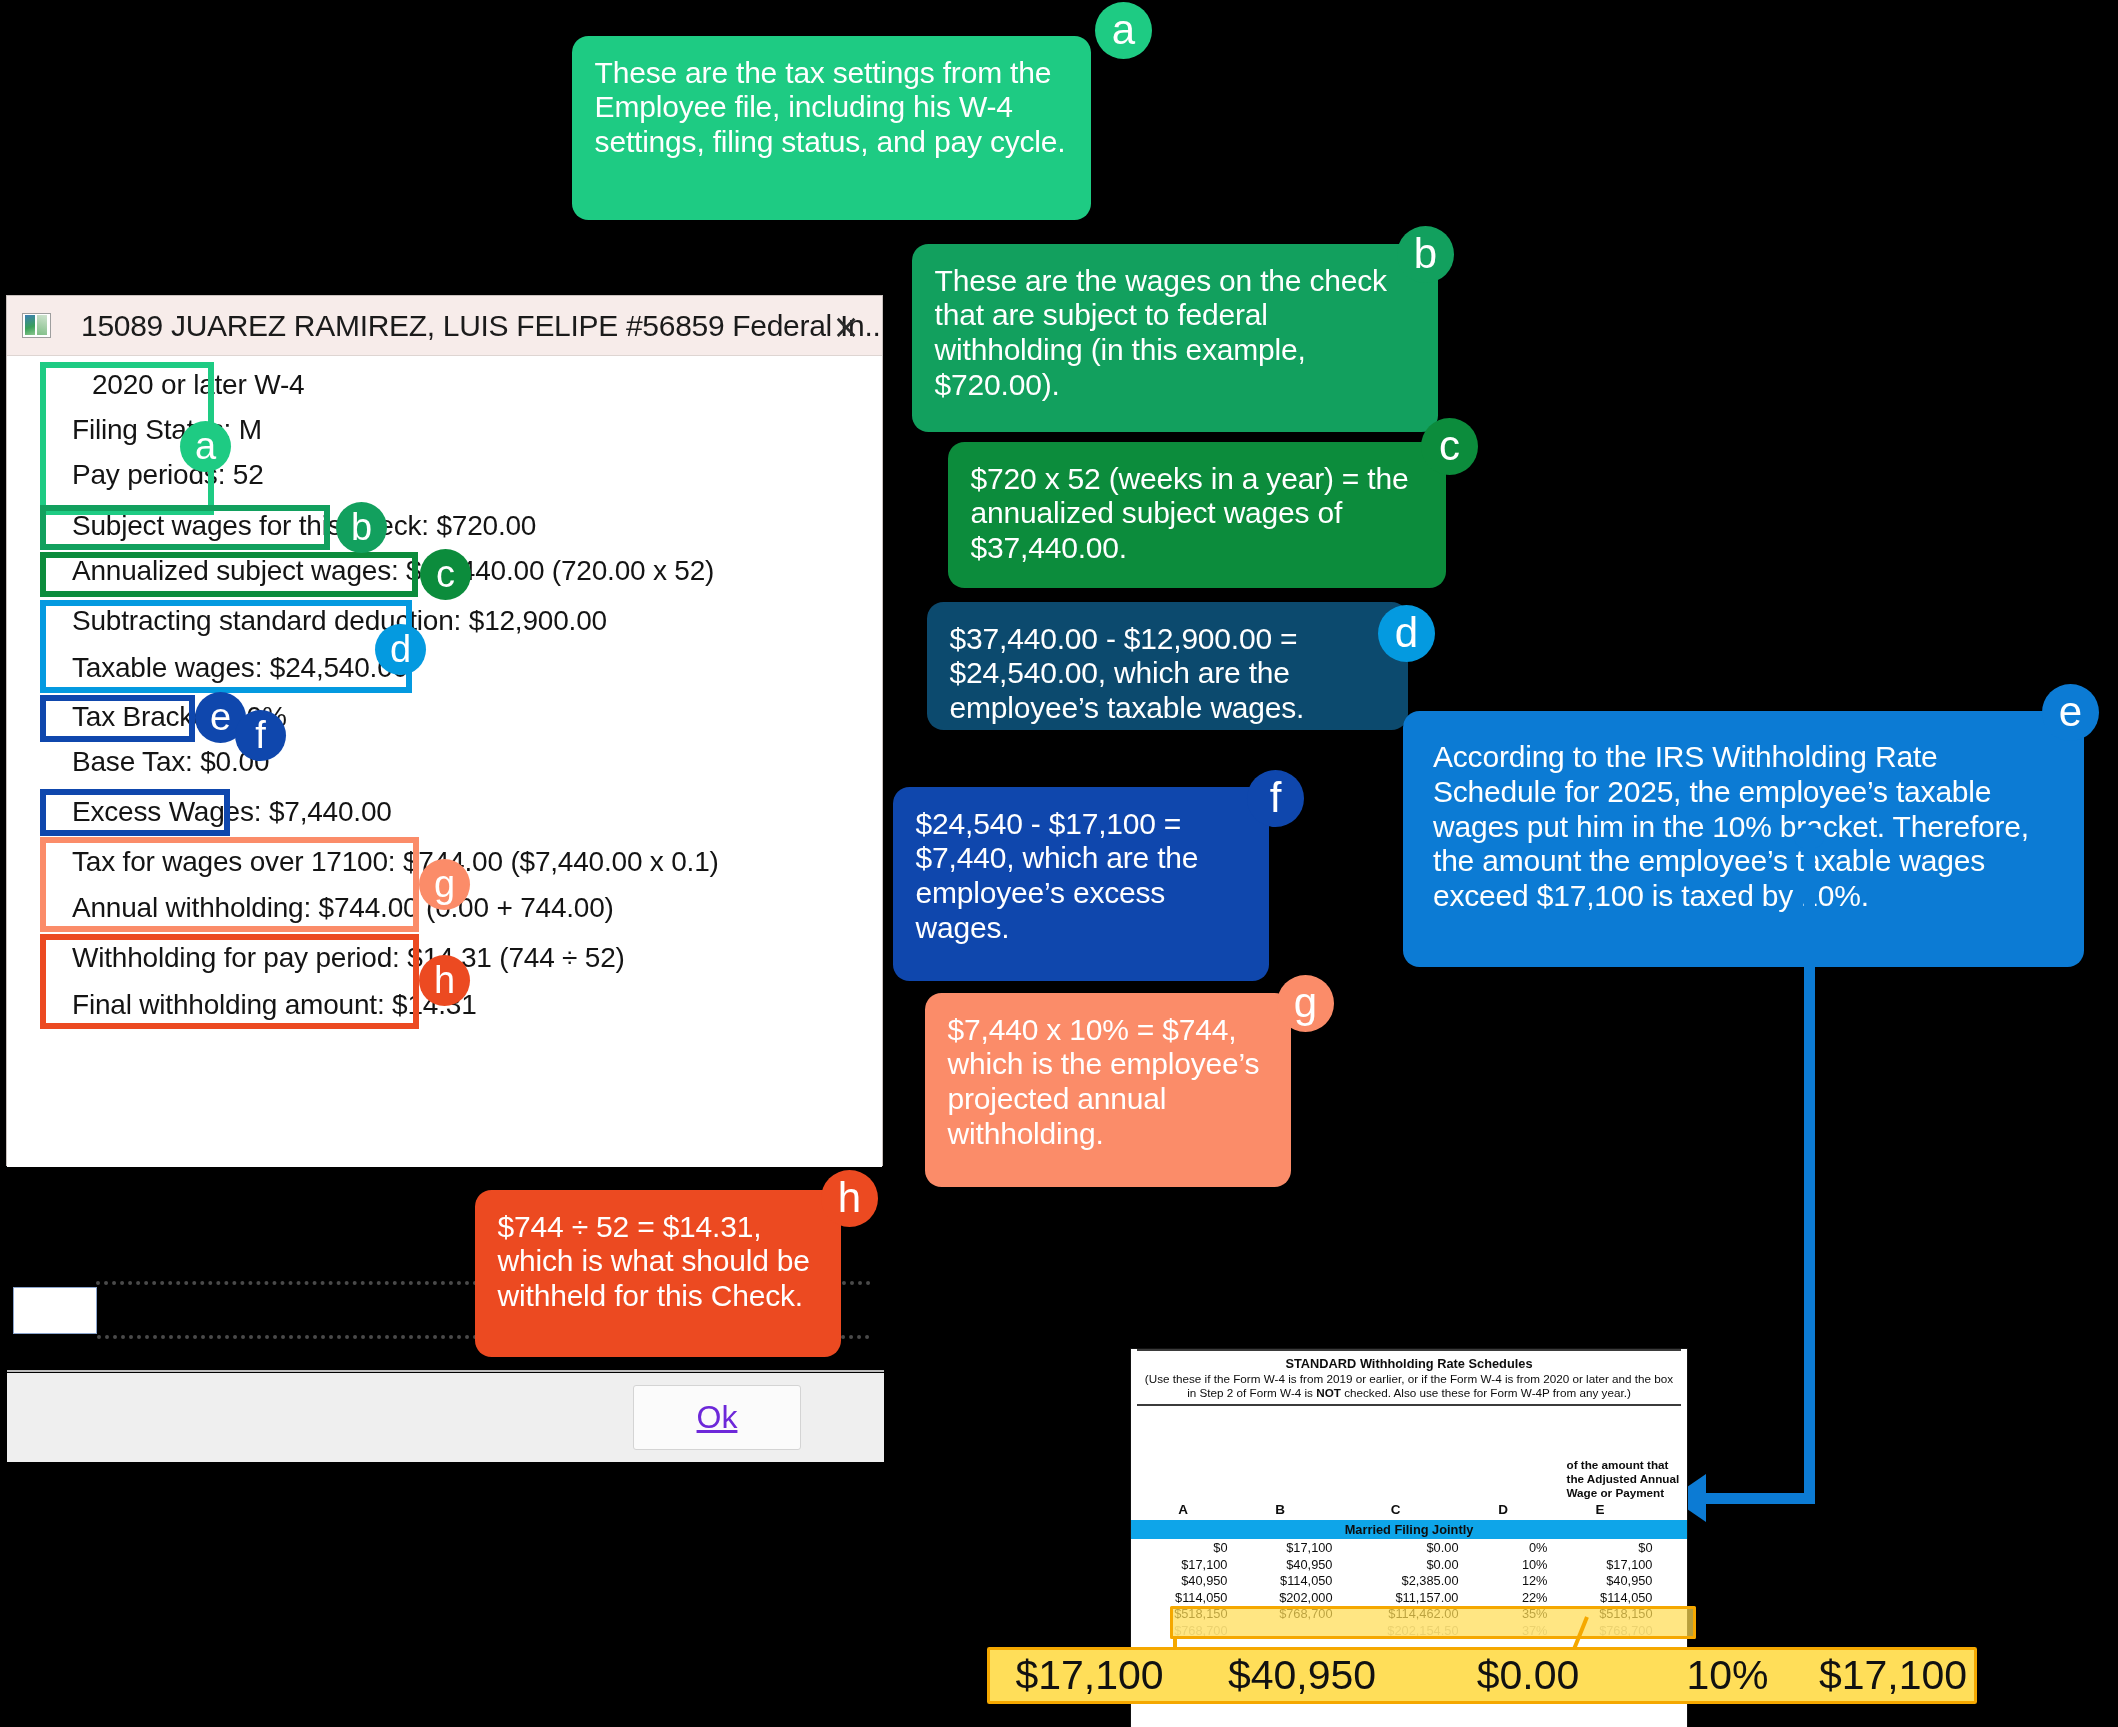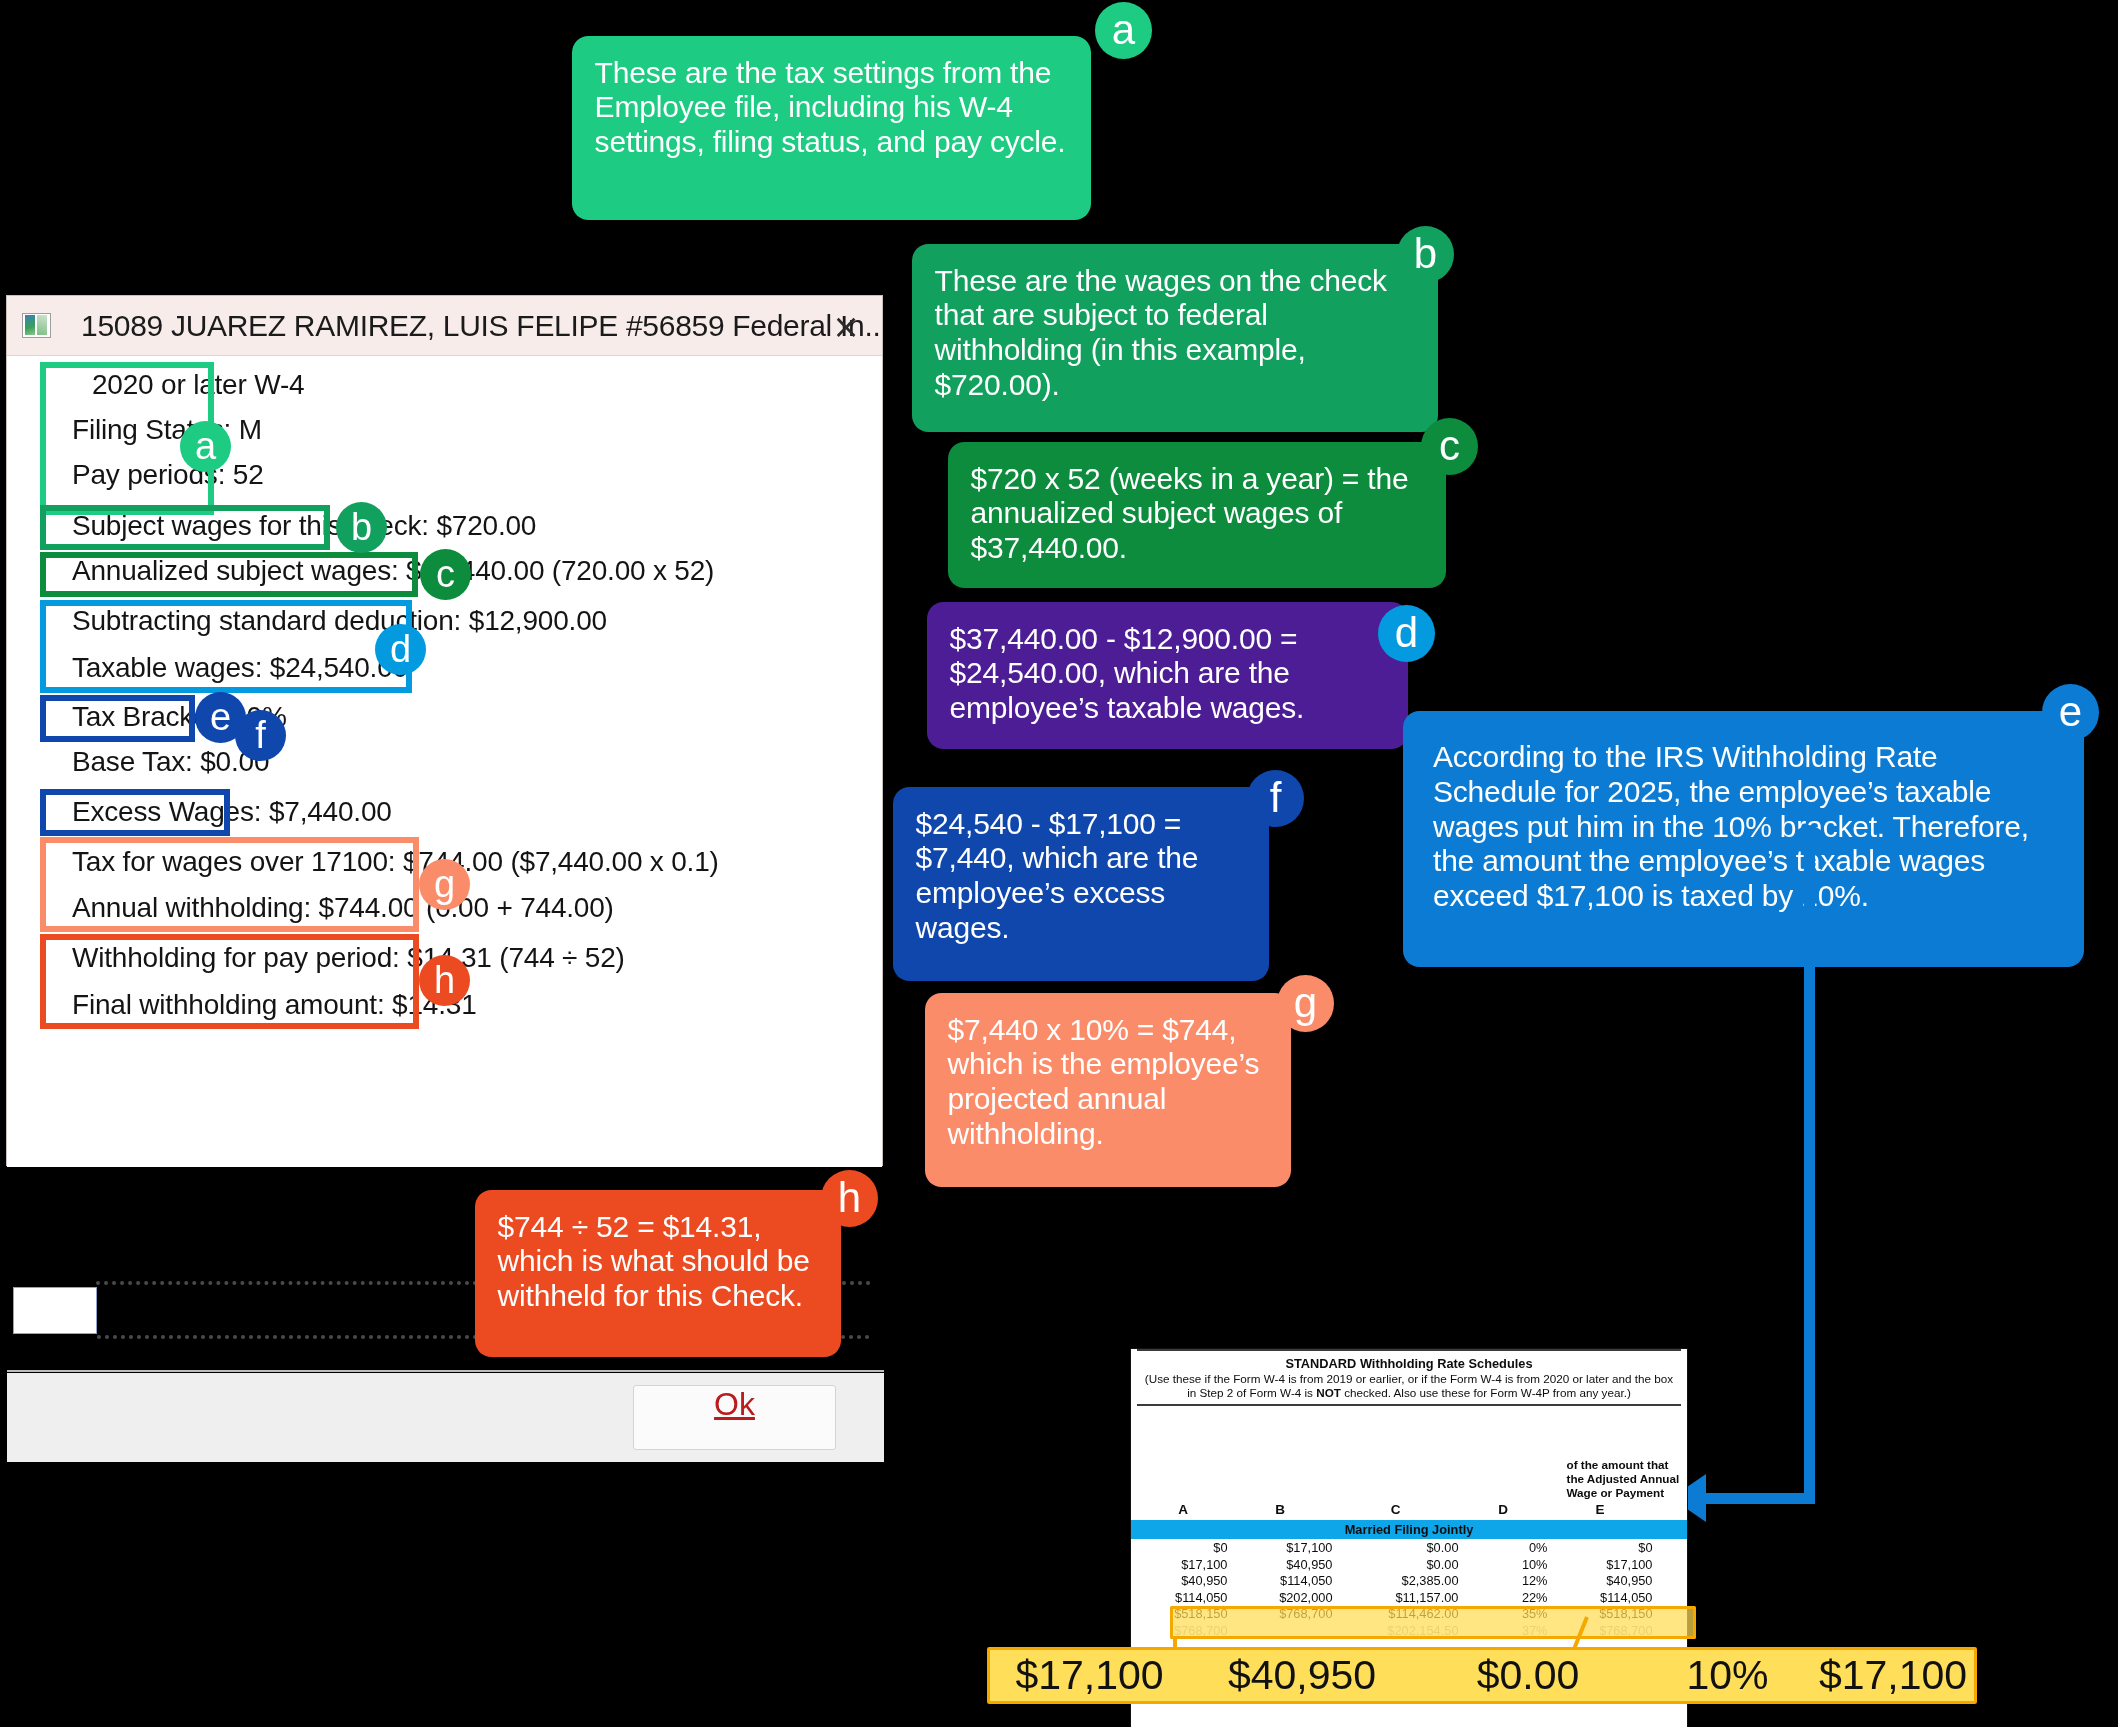--- a/index.html
+++ b/index.html
@@ -56,23 +56,23 @@
   #dotted1{position:absolute;left:89px;top:985px;width:775px;height:0;
      border-top:4.5px dotted #4a4a4a;}
   #smallinput{position:absolute;left:6px;top:991px;width:84px;height:47px;
      background:#fff;border:1.5px solid #8ba4cc;box-sizing:border-box;}
   #dotted2{position:absolute;left:90px;top:1039px;width:773px;height:0;
      border-top:4.5px dotted #4a4a4a;}
   #footerrule{position:absolute;left:0px;top:1074px;width:877px;height:0;
      border-top:2.3px solid #bdbdbd;}
   #footer{position:absolute;left:0px;top:1077px;width:877px;height:89px;background:#efefef;}
   #okbtn{
-    position:absolute;left:626px;top:1089px;width:203px;height:65px;
+    position:absolute;left:626px;top:1089px;width:168px;height:65px;
     background:#fbfbfb;border:1.5px solid #d4d4d4;border-radius:3px;box-sizing:border-box;
-    font-size:32px;color:#b91c1c;display:flex;justify-content:center;
+    font-size:32px;color:#6d28d9;display:flex;align-items:center;justify-content:center;
   }
   #okbtn span{text-decoration:underline;}
 
   
   .bubble{
     position:absolute;border-radius:16.5px;color:#fff;box-sizing:border-box;
     padding:19.6px 22.6px;font-size:30px;line-height:1.16;letter-spacing:-0.2px;
   }
   .tag{
     position:absolute;width:57px;height:57px;border-radius:50%;
@@ -201,21 +201,21 @@
 
   <div class="bubble" style="left:572px;top:36px;width:519px;height:184px;background:#1ecb83;">These are the tax settings from the Employee file, including his W-4 settings, filing status, and pay cycle.</div>
   <div class="tag" style="left:1095px;top:1.5px;background:#1ecb83;">a</div>
 
   <div class="bubble" style="left:912px;top:244px;width:526px;height:188px;background:#12a05e;">These are the wages on the check that are subject to federal withholding (in this example, $720.00).</div>
   <div class="tag" style="left:1397px;top:226px;background:#12a05e;">b</div>
 
   <div class="bubble" style="left:948px;top:442px;width:498px;height:146px;background:#0c8c3c;">$720 x 52 (weeks in a year) = the annualized subject wages of $37,440.00.</div>
   <div class="tag" style="left:1421px;top:418px;background:#0c8c3c;">c</div>
 
-  <div class="bubble" style="left:927px;top:602px;width:481px;height:147px;background:#4c1d95;">$37,440.00 - $12,900.00 = $24,540.00, which are the employee’s taxable wages.</div>
+  <div class="bubble" style="left:927px;top:602px;width:481px;height:128px;background:#0c4a6e;">$37,440.00 - $12,900.00 = $24,540.00, which are the employee’s taxable wages.</div>
   <div class="tag" style="left:1378px;top:605px;background:#049ae0;">d</div>
 
   <div class="bubble" style="left:1403px;top:711px;width:681px;height:256px;background:#0c7bd4;padding:29px 30px;">According to the IRS Withholding Rate Schedule for 2025, the employee’s taxable wages put him in the 10% bracket. Therefore, the amount the employee’s taxable wages exceed $17,100 is taxed by 10%.</div>
   <div class="tag" style="left:2042px;top:684px;background:#0c7bd4;">e</div>
 
   <div class="bubble" style="left:893px;top:787px;width:376px;height:194px;background:#0f47ad;">$24,540 - $17,100 = $7,440, which are the employee’s excess wages.</div>
   <div class="tag" style="left:1247px;top:770px;background:#0f47ad;">f</div>
 
   <div class="bubble" style="left:925px;top:993px;width:366px;height:194px;background:#fb8c69;">$7,440 x 10% = $744, which is the employee’s projected annual withholding.</div>
   <div class="tag" style="left:1277px;top:975px;background:#fb8c69;">g</div>

